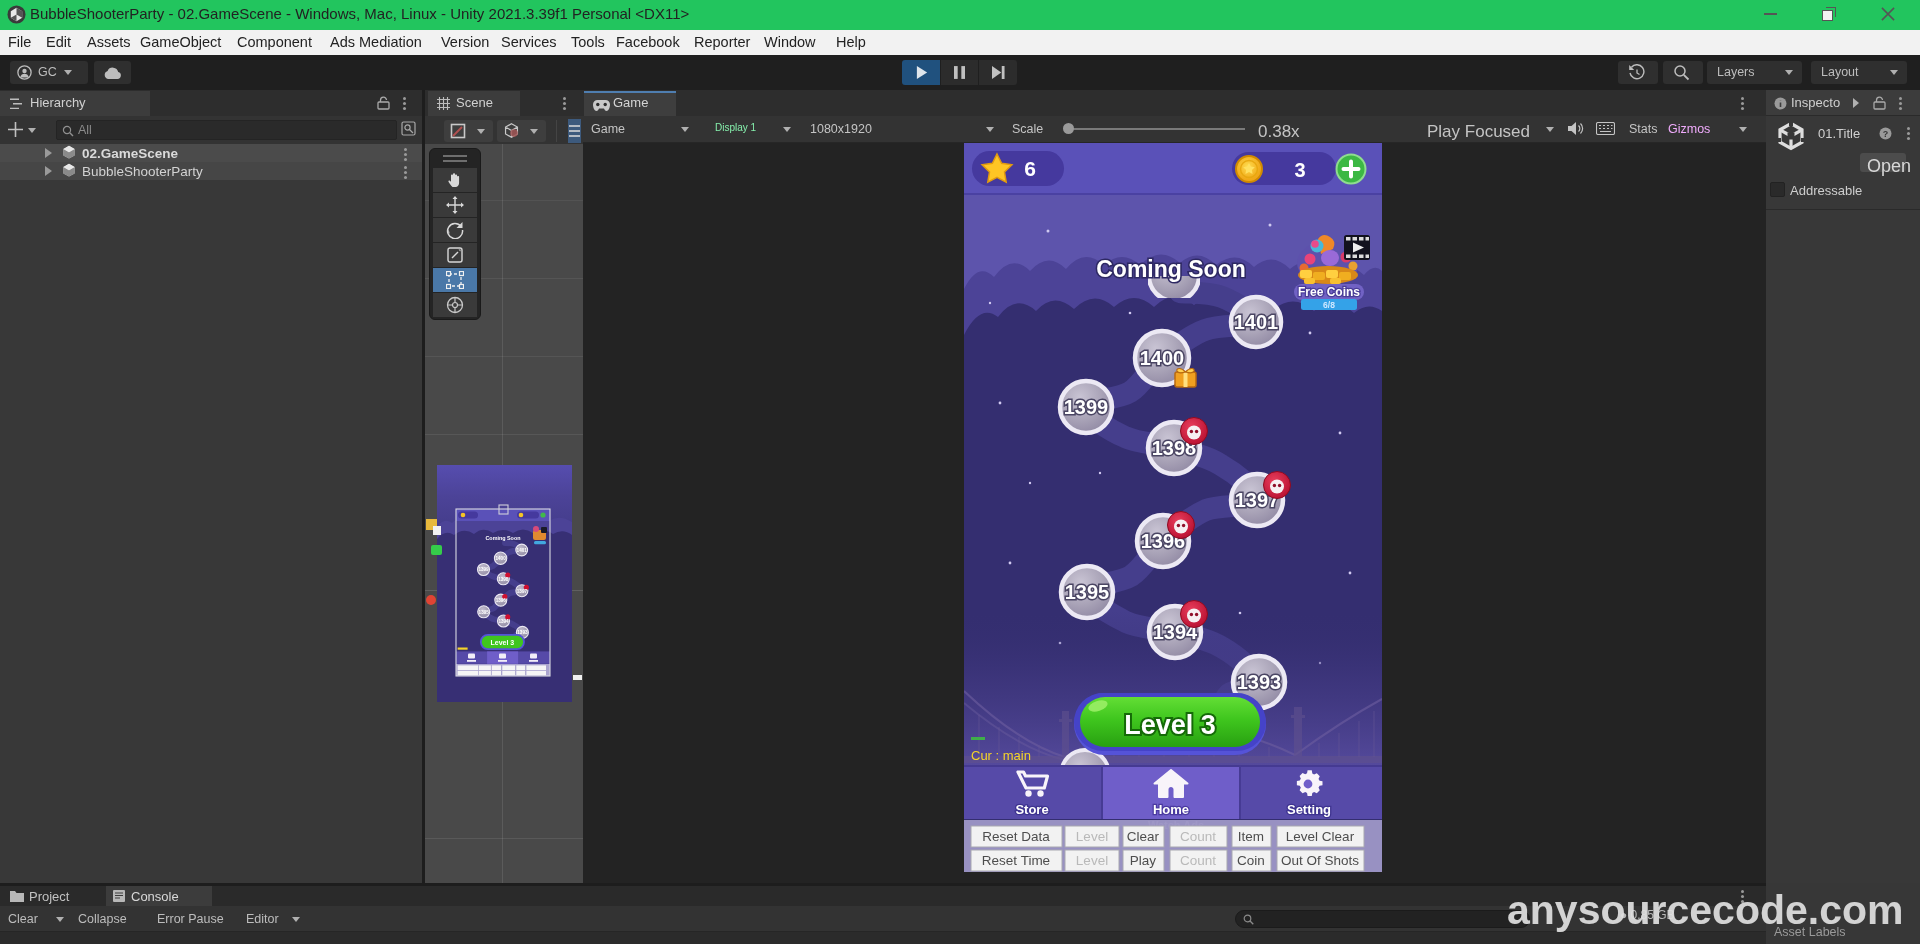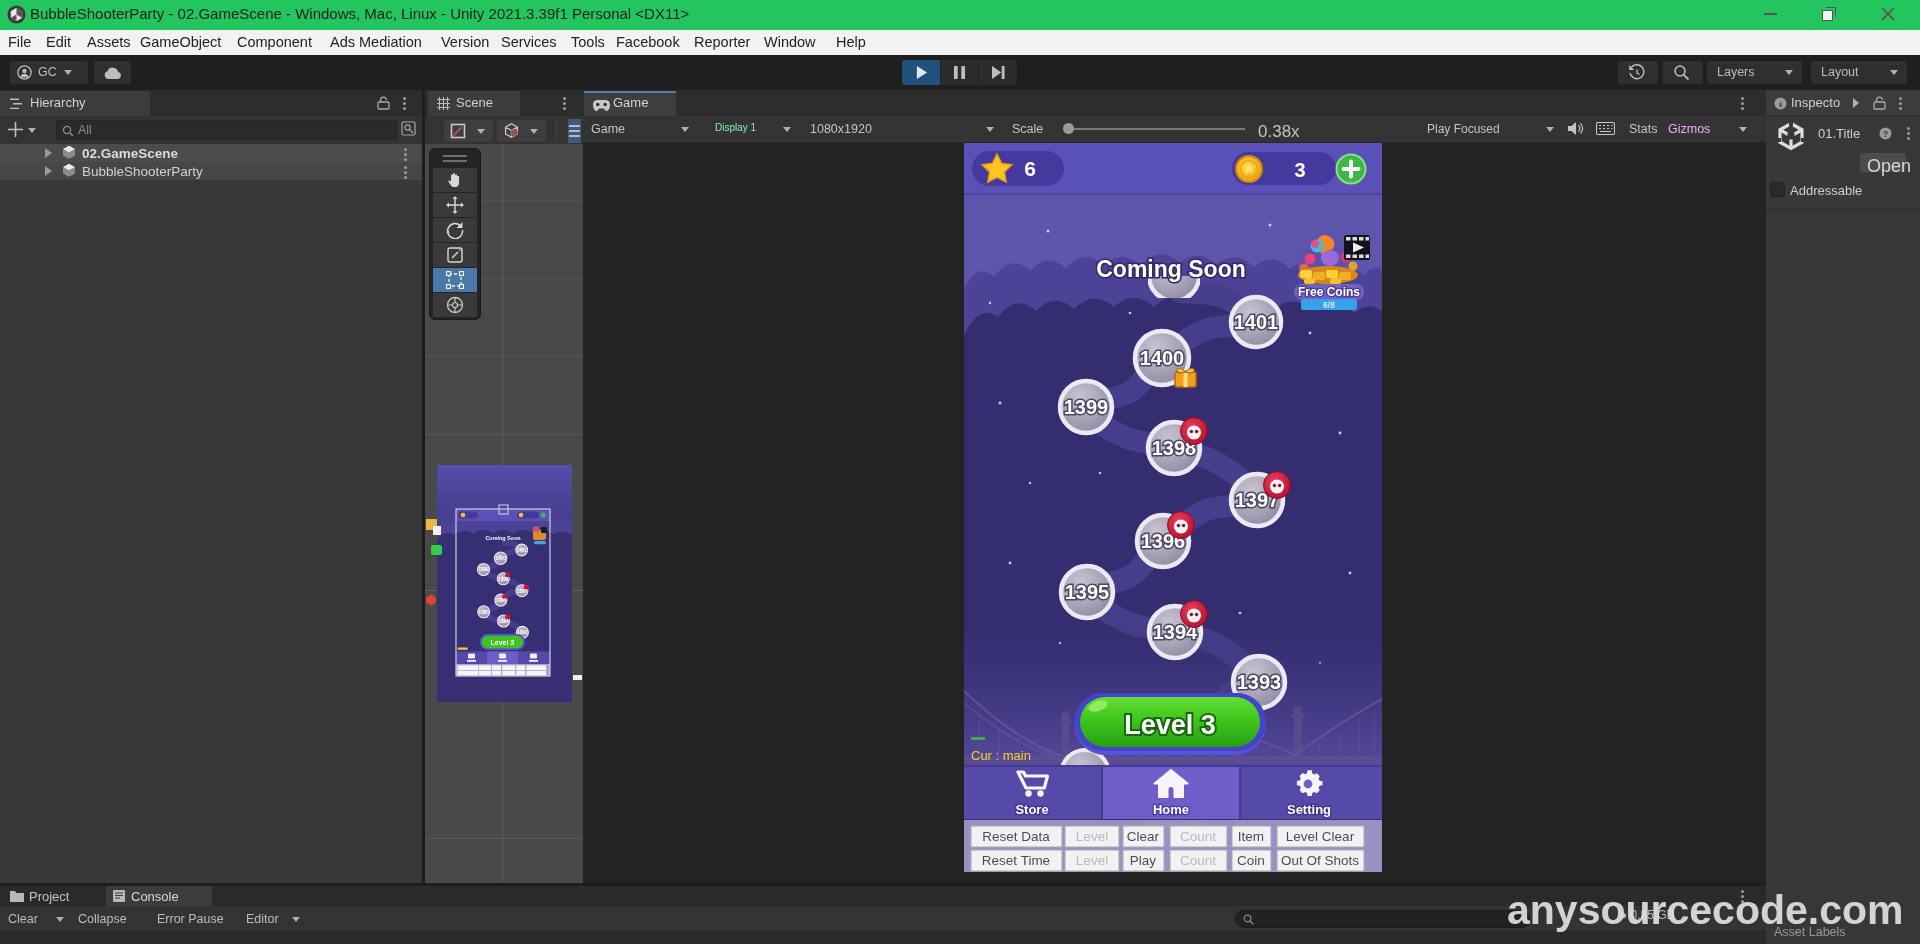--- a/index.html
+++ b/index.html
@@ -332,21 +332,21 @@
   <div class="a tx" style="left:8px;top:32px;font-size:12.5px;color:#c4c4c4">Game</div>
   <div class="a arr" style="left:98px;top:37px"></div>
   <div class="a tx" style="left:132px;top:32px;font-size:10px;color:#86efac">Display 1</div>
   <div class="a arr" style="left:200px;top:37px"></div>
   <div class="a tx" style="left:227px;top:32px;font-size:12.5px;color:#c4c4c4">1080x1920</div>
   <div class="a arr" style="left:403px;top:37px"></div>
   <div class="a tx" style="left:429px;top:32px;font-size:12.5px;color:#c4c4c4">Scale</div>
   <div class="a" style="left:482px;top:38px;width:180px;height:2px;background:#7a7a7a"></div>
   <div class="a" style="left:480px;top:33px;width:11px;height:11px;border-radius:50%;background:#9a9a9a"></div>
   <div class="a tx" style="left:675px;top:32px;font-size:17px;color:#c4c4c4">0.38x</div>
-  <div class="a tx" style="left:844px;top:32px;font-size:12px;color:#c4c4c4">Play Focused</div>
+  <div class="a tx" style="left:844px;top:32px;font-size:17px;color:#c4c4c4">Play Focused</div>
   <div class="a arr" style="left:963px;top:37px"></div>
   <svg class="a" style="left:985px;top:31px" width="16" height="15" viewBox="0 0 16 15">
         <path fill="#c4c4c4" d="M0 5h3.5L8 1v13L3.5 10H0z"></path>
         <path fill="none" stroke="#c4c4c4" stroke-width="1.2" d="M10.5 4.5a4 4 0 0 1 0 6M12.5 2.5a7 7 0 0 1 0 10"></path>
       </svg>
   <svg class="a" style="left:1013px;top:32px" width="19" height="13" viewBox="0 0 19 13">
         <rect x="0.5" y="0.5" width="18" height="12" rx="1.5" fill="none" stroke="#c4c4c4" stroke-width="1.1"></rect>
         <path stroke="#c4c4c4" stroke-width="1.1" d="M3 3.5h2M7 3.5h2M11 3.5h2M15 3.5h1.5M3 6.5h2M7 6.5h2M11 6.5h2M15 6.5h1.5M4 9.5h11"></path>
       </svg>
   <div class="a tx" style="left:1046px;top:32px;font-size:12.5px;color:#c4c4c4">Stats</div>

